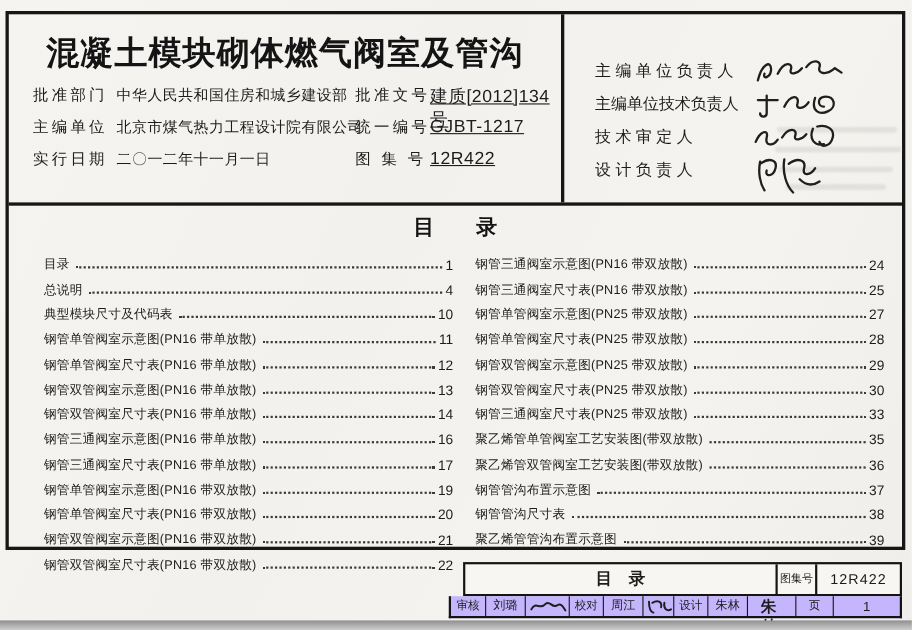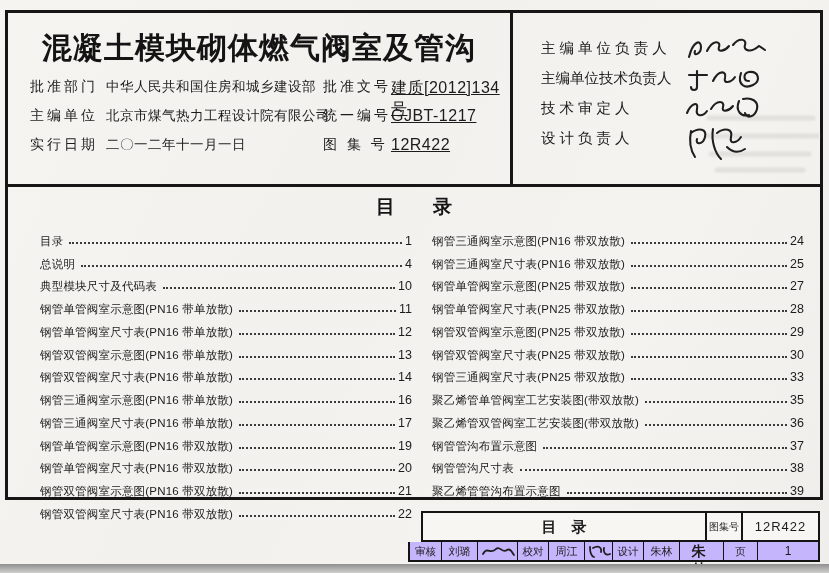--- a/index.html
+++ b/index.html
@@ -17,21 +17,21 @@
   .header{display:flex;height:174px;box-sizing:border-box;border-bottom:3px solid #161616;}
   .header-left{width:505px;box-sizing:border-box;border-right:3px solid #161616;position:relative;}
   .header-right{flex:1;position:relative;}
   h1.doc-title{margin:15px 0 9px;text-align:center;font-size:30px;font-weight:bold;
                letter-spacing:1px;color:#141414;}
   .irow{position:relative;height:29px;font-size:14px;}
   .irow .l1{position:absolute;left:22px;letter-spacing:3px;}
   .irow .v1{position:absolute;left:98px;font-size:13.5px;letter-spacing:0.5px;}
   .irow .l2{position:absolute;left:315px;letter-spacing:3px;}
   .irow .v2{position:absolute;left:383px;font-size:16px;letter-spacing:0.5px;text-decoration:underline;}
-  .signers{padding-top:26px;}
+  .signers{padding-top:26px;margin-top:16px;}
   .srow{position:relative;height:30px;}
   .srow .slabel{position:absolute;left:28px;font-size:14.5px;}
   .srow .sig{position:absolute;left:168px;top:-6px;}
   .sig svg path{stroke:#1f1f1f;stroke-width:2.1;fill:none;stroke-linecap:round;}
 
   
   .ghost{position:absolute;opacity:.55;filter:blur(1.2px);}
   .ghost svg path{stroke:#d3d1cc;stroke-width:5;fill:none;stroke-linecap:round;}
 
   

